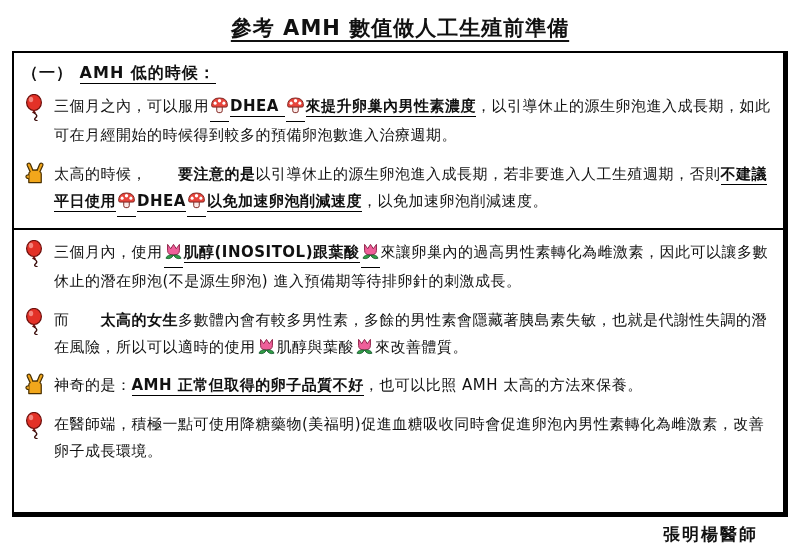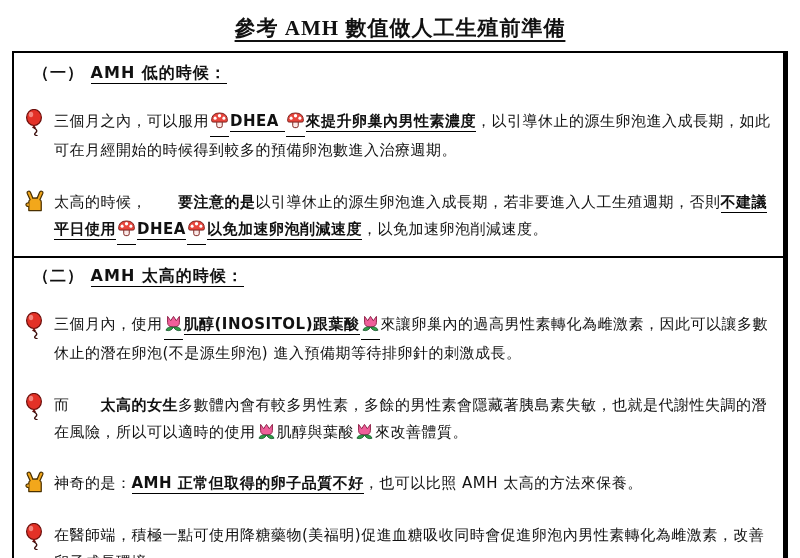--- a/index.html
+++ b/index.html
@@ -8,42 +8,41 @@
     font-family:"DejaVu Sans", sans-serif;
     color:#111; overflow:hidden;
   }
   .page { padding:6px 12px 0 12px; box-sizing:border-box; }
   .title {
     text-align:center; font-size:21px; font-weight:bold;
     margin:8px 0 9px 0; letter-spacing:1px;
     text-decoration:underline;
     text-decoration-thickness:2px;
     text-underline-offset:5px;
-    font-family:Liberation Serif, serif;
   }
   .box {
     border:2px solid #000;
     border-right-width:5px;
     border-bottom-width:5px;
     padding:6px 12px 4px 6px;
     box-sizing:border-box;
     min-height:466px;
   }
   .heading {
     font-size:16px; font-weight:bold; letter-spacing:1px;
-    margin:4px 0 6px 13px;
+    margin:4px 0 6px 2px;
   }
   .divider {
     border:none; border-top:2px solid #000;
     margin:8px -12px 8px -6px;
   }
   .item {
     position:relative;
     padding-left:34px;
-    margin:24px 0 11px 0;
+    margin:9px 0 11px 0;
     font-size:15px;
     line-height:1.82;
     letter-spacing:0.5px;
   }
   .bullet { position:absolute; left:2px; top:1px; width:26px; text-align:center; }
   .bullet svg { display:inline-block; }
   .b { font-weight:bold; }
   .u { border-bottom:1.6px solid #000; padding-bottom:1px; }
   .inline-icon { display:inline-block; margin:0 1px; }
   .inline-icon svg { width:19px; height:19px; vertical-align:-4px; }
@@ -103,21 +102,20 @@
     <circle cx="6.5" cy="9" r="1.9" fill="#ffffff"></circle>
     <circle cx="12" cy="6" r="2.1" fill="#ffffff"></circle>
     <circle cx="17.5" cy="9" r="1.9" fill="#ffffff"></circle>
   </svg></span><span class="b u">以免加速卵泡削減速度</span><span>，以免加速卵泡削減速度。</span></span>
       </div>
     </section>
 
     <hr class="divider">
 
     <section>
-      <div class="heading"><span class="b">（二） </span><span class="b u">AMH 太高的時候：</span></div>
 
       <div class="item">
         <span class="bullet"><svg width="20" height="27" viewBox="0 0 20 27" xmlns="http://www.w3.org/2000/svg">
     <ellipse cx="9" cy="8.5" rx="7.4" ry="8" fill="#e33127" stroke="#6b0f0c" stroke-width="1.2"></ellipse>
     <ellipse cx="6" cy="5.5" rx="2.2" ry="2.8" fill="#f58e86" opacity="0.9"></ellipse>
     <path d="M9 16.5 L7.6 18.6 L10.4 18.6 Z" fill="#e33127" stroke="#6b0f0c" stroke-width="1"></path>
     <path d="M9 18.8 q4.5 2.6 1.6 5 q-2.4 2 1.4 2.8" fill="none" stroke="#3a0c0a" stroke-width="1.4" stroke-linecap="round"></path>
   </svg></span>
         <span><span>三個月內，使用</span><span class="inline-icon u"><svg width="19" height="19" viewBox="0 0 24 24" xmlns="http://www.w3.org/2000/svg">
     <path d="M4.5 3 L4.5 10.5 Q4.5 16.5 12 16.5 Q19.5 16.5 19.5 10.5 L19.5 3 L15.5 8.5 L12 3 L8.5 8.5 Z" fill="#ef5f9a" stroke="#8c1d44" stroke-width="1.2" stroke-linejoin="round"></path>

